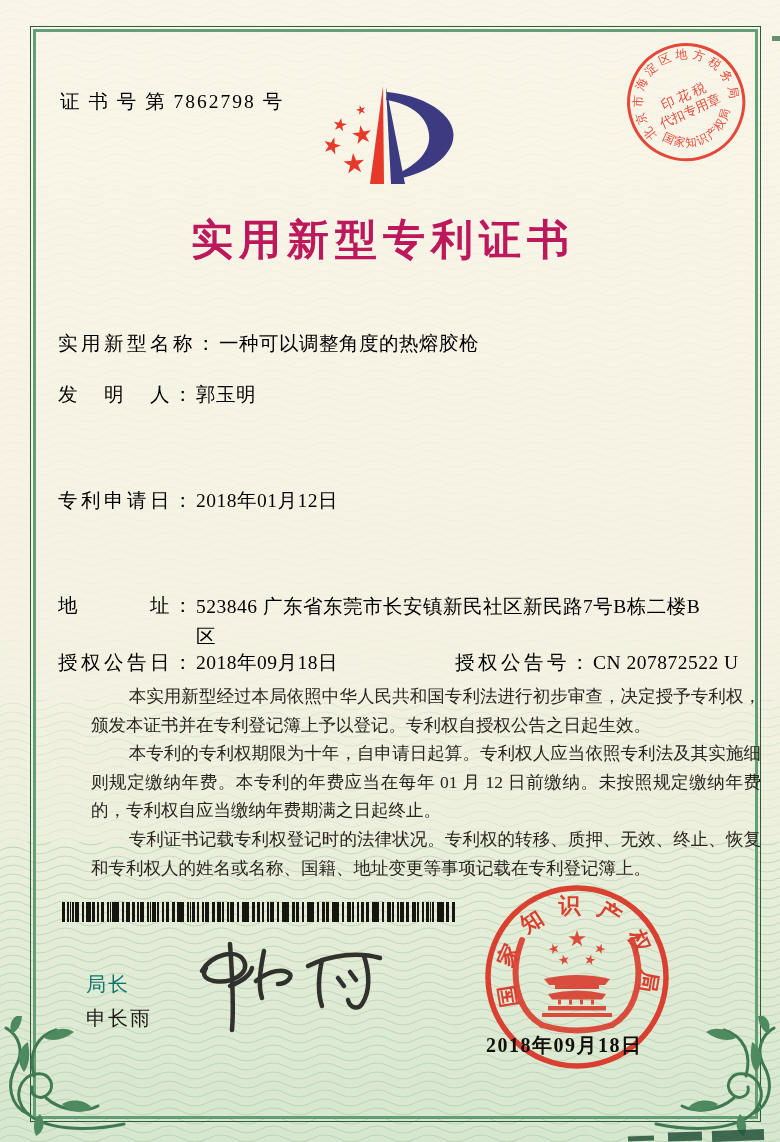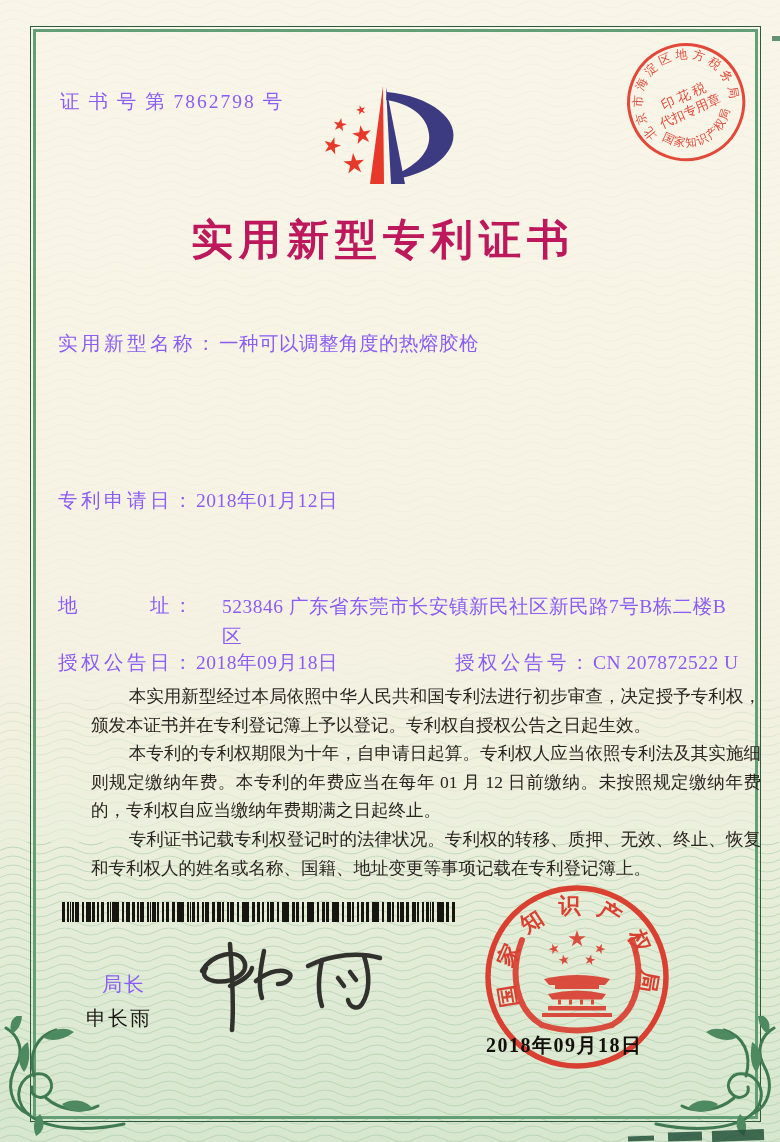--- a/index.html
+++ b/index.html
@@ -5,39 +5,39 @@
   html,body{margin:0;padding:0;}
   body{width:780px;height:1142px;font-family:"Liberation Serif","DejaVu Serif",serif;}
   .page{position:relative;width:780px;height:1142px;overflow:hidden;background:#f7f3e6;}
   .bg{position:absolute;left:0;top:0;z-index:0;}
   
   .frame{position:absolute;left:30px;top:26px;width:729px;height:1094px;border:1px solid #2b5a3e;z-index:2;}
   .frame-inner{position:absolute;left:2px;top:2px;right:2px;bottom:2px;border:3px solid #649e77;}
   .corner{position:absolute;z-index:3;}
   .corner-r{transform:scaleX(-1);}
   
-  .txt{position:absolute;color:#8b5cf6;z-index:4;}
+  .txt{position:absolute;color:#000000;z-index:4;}
   .cert-no{left:60px;top:88px;font-size:19.5px;letter-spacing:2px;}
   .logo{position:absolute;left:321px;top:84px;z-index:4;}
   .title{left:0;top:212px;width:766px;text-align:center;font-size:42px;font-weight:bold;letter-spacing:6px;color:#be185d;}
   .row{left:58px;width:676px;font-size:19.5px;white-space:nowrap;}
   .row .lbl{letter-spacing:3.5px;white-space:pre;}
   .row .val{letter-spacing:0.5px;}
-  .addr-row{display:flex;white-space:normal;justify-content:space-between;}
+  .addr-row{display:flex;white-space:normal;}
   .addr-row .val{width:512px;line-height:30px;display:inline-block;}
   .grant2{position:absolute;left:397px;top:0;}
   .paras{left:58px;top:682px;width:670px;font-size:17.5px;line-height:28.6px;text-align:justify;color:#2a2520;margin-left:33px;}
   .paras p{margin:0;text-indent:2.15em;}
   .barcode{position:absolute;left:62px;top:902px;width:394px;height:20px;z-index:4;
     background:
       repeating-linear-gradient(90deg,#17150f 0 2px,rgba(0,0,0,0) 2px 5px),
       repeating-linear-gradient(90deg,#17150f 0 1px,rgba(0,0,0,0) 1px 8px),
       repeating-linear-gradient(90deg,#17150f 0 3px,rgba(0,0,0,0) 3px 13px);}
   .hei{font-family:"Liberation Sans","DejaVu Sans",sans-serif;}
-  .director-title{left:102px;top:971px;font-size:20px;letter-spacing:2px;color:#8b5cf6;}
+  .director-title{left:86px;top:971px;font-size:20px;letter-spacing:2px;color:#0f766e;}
   .director-name{left:86px;top:1005px;font-size:20px;letter-spacing:2px;color:#1c1916;}
   .signature{position:absolute;left:192px;top:926px;z-index:5;}
   .stamp-wrap{position:absolute;left:625px;top:40px;z-index:5;transform:rotate(-24deg);opacity:0.92;}
   .seal{position:absolute;left:482px;top:882px;z-index:4;opacity:0.93;}
   .seal-date{left:486px;top:1032px;font-size:20px;font-weight:bold;letter-spacing:1.5px;color:#13100c;z-index:6;}
   .footer{left:0;top:1092px;width:766px;text-align:center;font-size:15.5px;letter-spacing:2px;color:#2a2520;}
   .mark{position:absolute;background:#23513a;opacity:.85;z-index:3;}
 </style>
 </head>
 <body>
@@ -133,20 +133,23 @@
     <g fill="#3c3a80">
       <path d="M65,3 L70,100 L84,100 Z"></path>
       <path d="M66,8 C110,12 140,36 131,60 C123,80 100,90 76,95 C72,96 70,94 74,91 C98,80 110,66 108,50 C106,32 90,20 65,16 Z"></path>
     </g>
   </svg>
 
   <div class="txt title">实用新型专利证书</div>
 
   <div class="txt row" style="top:330px;">
     <span class="lbl">实用新型名称：</span><span class="val">一种可以调整角度的热熔胶枪</span>
+  </div>
+  <div class="txt row" style="top:381px;">
+    <span class="lbl">发　明　人：</span><span class="val">郭玉明</span>
   </div>
   <div class="txt row" style="top:487px;">
     <span class="lbl">专利申请日：</span><span class="val">2018年01月12日</span>
   </div>
   <div class="txt row addr-row" style="top:592px;">
     <span class="lbl">地　　　址：</span>
       <span class="val">523846 广东省东莞市长安镇新民社区新民路7号B栋二楼B区</span>
   </div>
   <div class="txt row" style="top:649px;">
     <span class="lbl">授权公告日：</span><span class="val">2018年09月18日</span>

